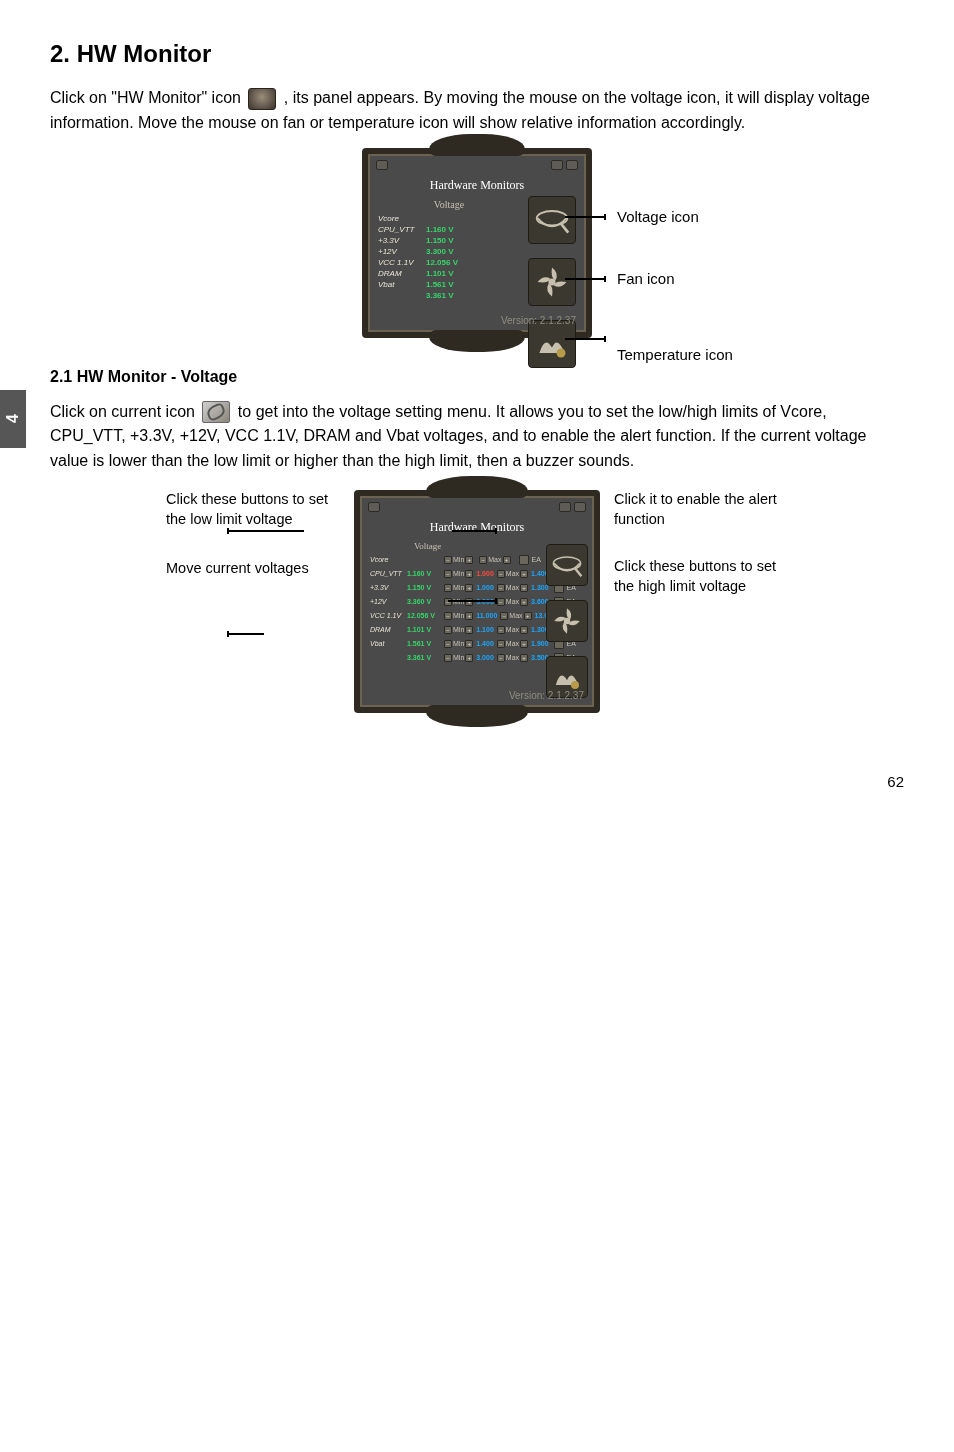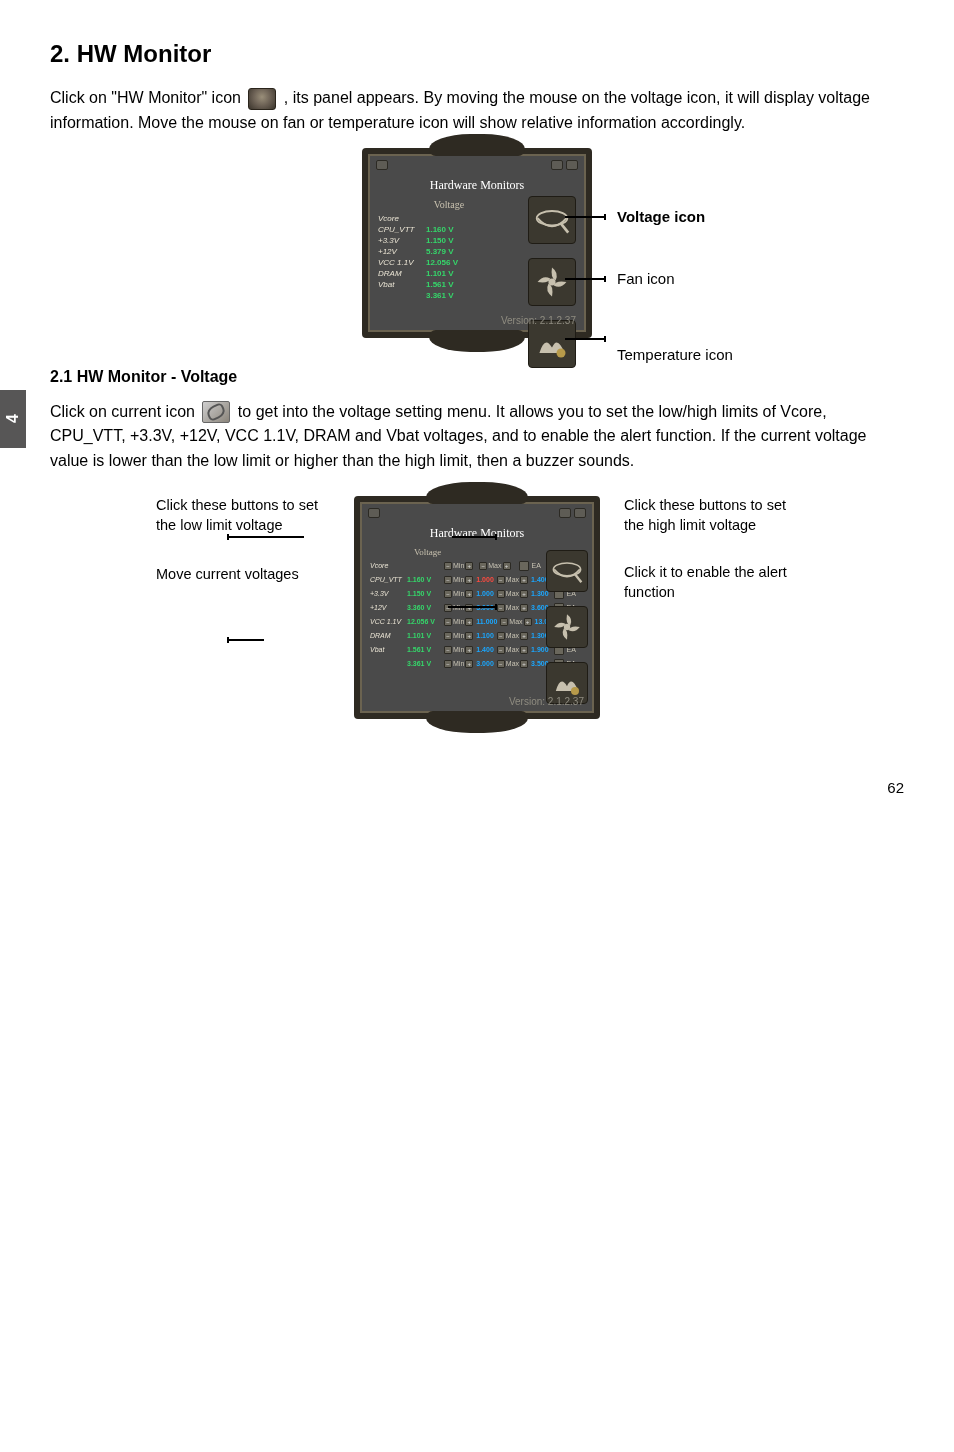--- a/index.html
+++ b/index.html
@@ -184,22 +184,22 @@
     align-items:center;
     justify-content:center;
     writing-mode: vertical-rl;
     transform: rotate(180deg);
   }
 
   
   .fig2-container{
     display:flex;
     align-items:flex-start;
-    margin-top:22px;
-    gap:10px;
+    margin-top:16px;
+    gap:0;
     position:relative;
     justify-content:center;
   }
   .callouts-left, .callouts-right{
     width:188px;
     font-size:14.5px;
     line-height:1.35;
   }
   .callouts-left{ text-align:left; padding-right:14px;}
   .callouts-right{ text-align:left; padding-left:14px;}
@@ -335,21 +335,21 @@
         <div class="hw-row">
           <span class="lbl">CPU_VTT</span>
           <span class="val">1.160 V</span>
         </div>
         <div class="hw-row">
           <span class="lbl">+3.3V</span>
           <span class="val">1.150 V</span>
         </div>
         <div class="hw-row">
           <span class="lbl">+12V</span>
-          <span class="val">5.379 V</span>
+          <span class="val">3.300 V</span>
         </div>
         <div class="hw-row">
           <span class="lbl">VCC 1.1V</span>
           <span class="val">12.056 V</span>
         </div>
         <div class="hw-row">
           <span class="lbl">DRAM</span>
           <span class="val">1.101 V</span>
         </div>
         <div class="hw-row">
@@ -388,21 +388,21 @@
               <circle cx="30" cy="30" r="5" fill="#b79a4a"></circle>
             </g>
           </svg>
       </div>
     </div>
 
     <div class="panel-version">Version: 2.1.2.37</div>
   </div>
 
   <div class="anno-line with-end" style="left:calc(50% + 88px); top:68px; width:40px;"></div>
-  <div class="anno" style="left:calc(50% + 140px); top:60px;font-weight:bold;">Voltage icon</div>
+  <div class="anno" style="left:calc(50% + 140px); top:60px;">Voltage icon</div>
 
   <div class="anno-line with-end" style="left:calc(50% + 88px); top:130px; width:40px;"></div>
   <div class="anno" style="left:calc(50% + 140px); top:122px;">Fan icon</div>
 
   <div class="anno-line with-end" style="left:calc(50% + 88px); top:190px; width:40px;"></div>
   <div class="anno" style="left:calc(50% + 140px); top:198px;">Temperature icon</div>
 </div>
 
 <h3 class="sub-title">2.1 HW Monitor - Voltage</h3>
 
@@ -601,22 +601,22 @@
               <circle cx="30" cy="30" r="5" fill="#b79a4a"></circle>
             </g>
           </svg>
       </div>
     </div>
 
     <div class="panel-version">Version: 2.1.2.37</div>
   </div>
 
   <div class="callouts-right">
+    <div class="callout-block">Click it to enable the alert function</div>
     <div class="callout-block">Click these buttons to set the high limit voltage</div>
-    <div class="callout-block">Click it to enable the alert function</div>
   </div>
 
   <div class="conn-line side-l" style="left:178px; top:40px; width:76px;"></div>
   <div class="conn-line side-l" style="left:178px; top:143px; width:36px;"></div>
   <div class="conn-line side-r" style="left:402px; top:40px; width:44px;"></div>
   <div class="conn-line side-r" style="left:398px; top:110px; width:48px;"></div>
 </div>
 
 <div class="page-num">62</div>
 

